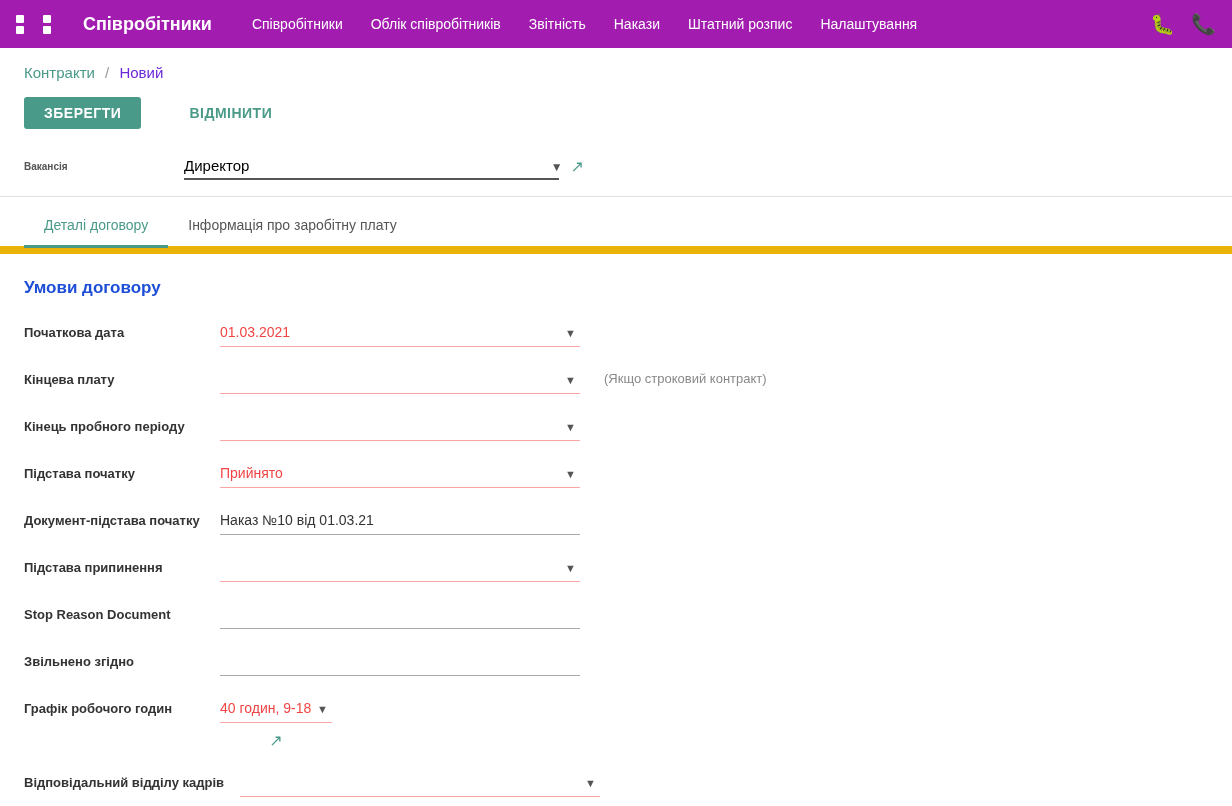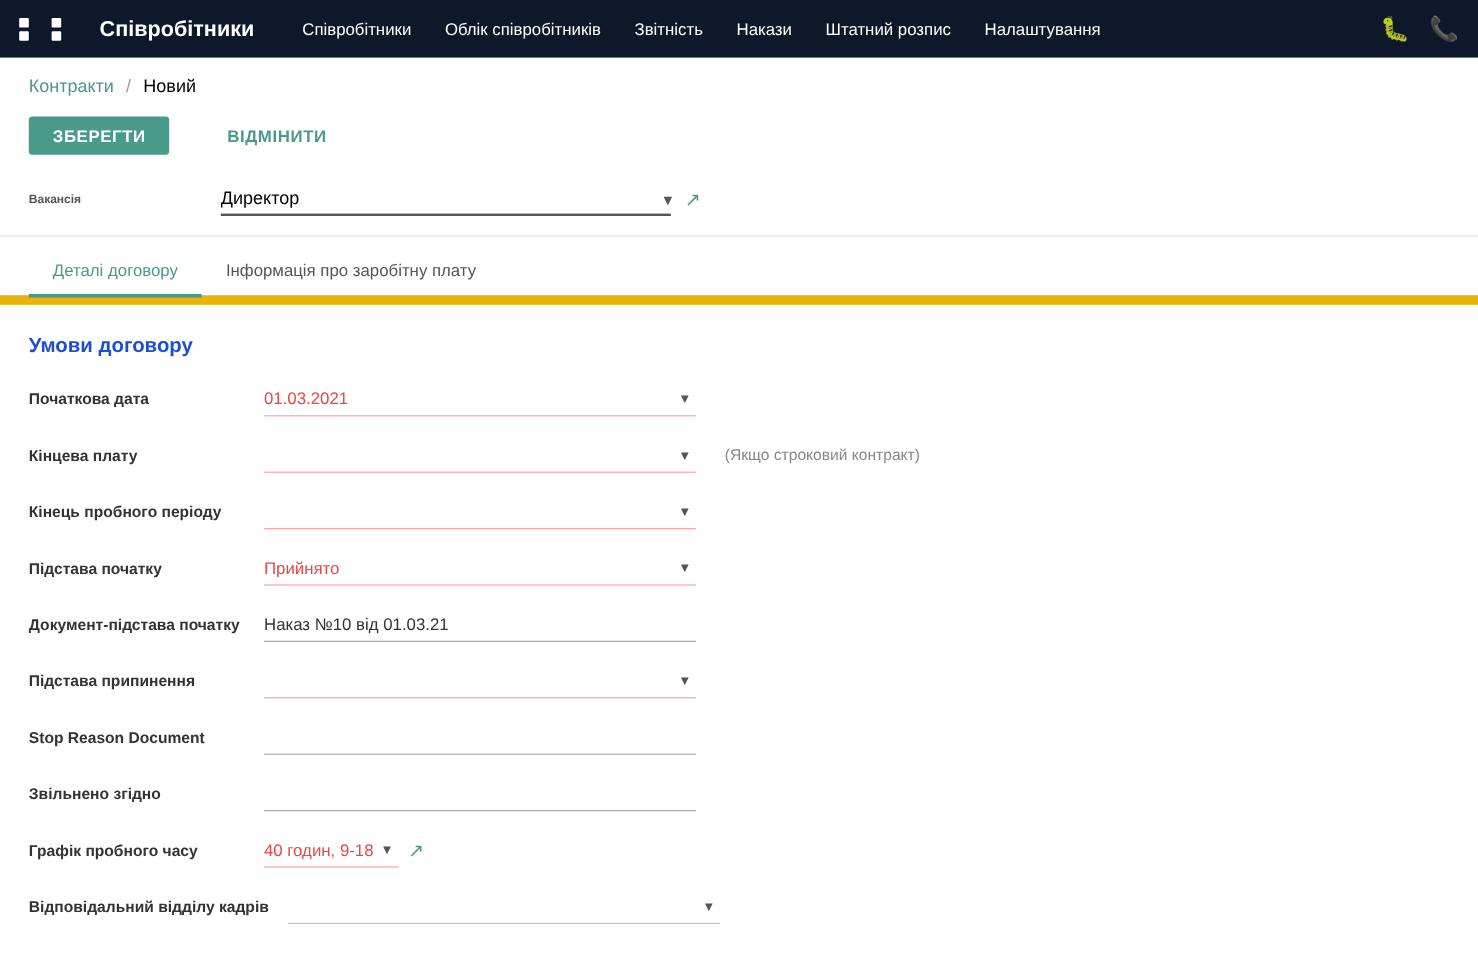--- a/index.html
+++ b/index.html
@@ -1,20 +1,20 @@
 <!DOCTYPE html>
 <html><head>
   <meta charset="utf-8">
   <style>
     * { box-sizing: border-box; margin: 0; padding: 0; }
     body { font-family: Arial, sans-serif; font-size: 14px; background: #fff; color: #333; }
 
     
     .topnav {
-      background: #0f172a;
+      background: #a21caf;
       color: #fff;
       display: flex;
       align-items: center;
       padding: 0 16px;
       height: 48px;
     }
     .topnav-grid {
       display: grid;
       grid-template-columns: 24px 24px;
       gap: 3px;
@@ -59,21 +59,21 @@
     .breadcrumb {
       padding: 16px 24px 8px;
       font-size: 15px;
     }
     .breadcrumb a {
       color: #4a9a8a;
       text-decoration: none;
       cursor: pointer;
     }
     .breadcrumb .sep { color: #999; margin: 0 6px; }
-    .breadcrumb .current { color: #000000; margin-top: 46px; }
+    .breadcrumb .current { color: #6d28d9; margin-top: 46px; }
 
     
     .toolbar {
       padding: 8px 24px 16px;
       display: flex;
       gap: 28px;
       align-items: center;
     }
     .btn-save {
       background: #4a9a8a;
@@ -225,20 +225,21 @@
       color: #888;
       font-size: 13px;
       padding-top: 6px;
       margin-left: 8px;
     }
     .form-control-with-icon {
       display: flex;
       align-items: center;
       gap: 8px;
       max-width: 400px;
+      flex-direction: column;
     }
     .form-control-with-icon .form-control {
       flex: 1;
     }
     .form-control-with-icon .ext-link-icon {
       font-size: 16px;
     }
   </style>
 </head>
 <body>
@@ -361,21 +362,21 @@
   </div>
 
   <div class="form-row">
     <label class="form-label">Звільнено згідно</label>
     <div class="form-control">
       <input class="form-input" type="text" style="">
     </div>
   </div>
 
   <div class="form-row">
-    <label class="form-label">Графік пробного часу</label>
+    <label class="form-label">Графік робочого годин</label>
     <div class="form-control-with-icon">
       <div class="form-control">
         <select class="form-select">
           <option>40 годин, 9-18</option>
         </select>
         <span class="form-select-arrow">▼</span>
       </div>
       <span class="ext-link-icon">↗</span>
     </div>
   </div>

